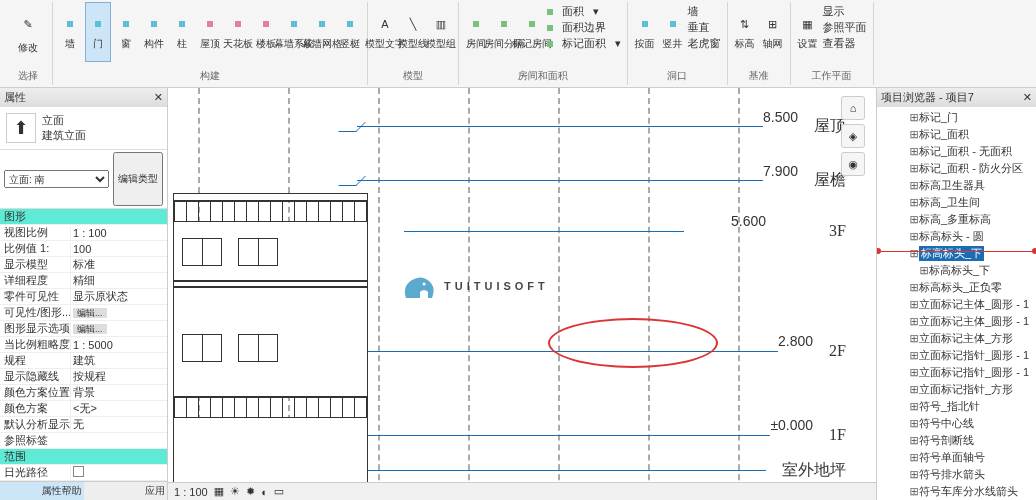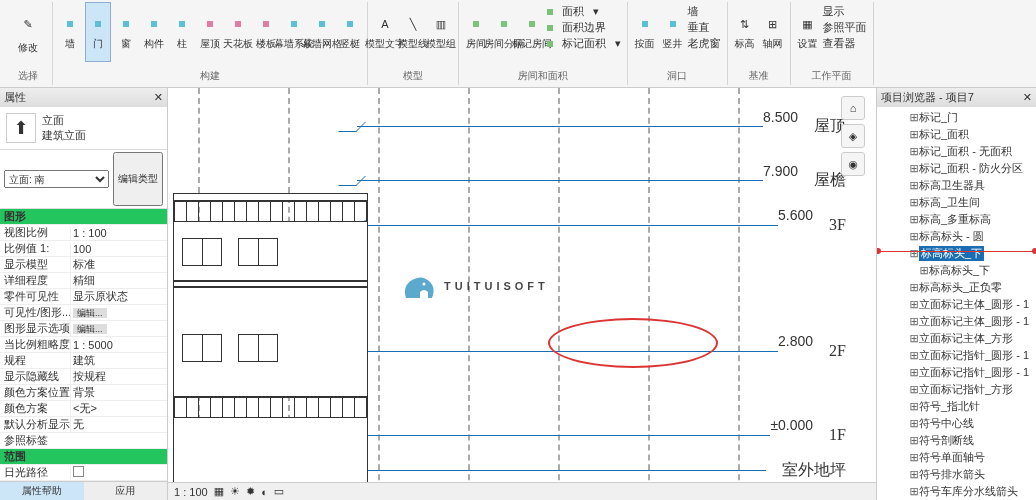--- a/index.html
+++ b/index.html
@@ -24,24 +24,24 @@
 .phead{background:linear-gradient(#eee,#ddd);padding:2px 4px;display:flex;justify-content:space-between;align-items:center;font-size:11px}
 .typecard{display:flex;align-items:center;padding:6px;gap:6px;background:#fff;border-bottom:1px solid #ddd}
 .typecard .arrow{width:30px;height:30px;border:1px solid #ccc;display:flex;align-items:center;justify-content:center;font-size:18px}
 .typebar{display:flex;align-items:center;gap:4px;padding:2px 4px;background:#fff;border-bottom:1px solid #ddd}
 .typebar select{flex:1;font-size:10px;height:18px}
 .typebar button{font-size:10px;padding:18px 3px}
 .pgrid{flex:1;overflow-y:auto;background:#fff;font-size:10px}
 .prow{display:flex;border-bottom:1px solid #eee;height:16px;align-items:center}
 .prow .k{width:70px;padding-left:4px;overflow:hidden;white-space:nowrap}
 .prow .v{flex:1;padding-left:2px;border-left:1px solid #eee;overflow:hidden;white-space:nowrap}
-.prow.cat{background:#22c55e;font-weight:bold}
+.prow.cat{background:#5eead4;font-weight:normal}
 .prow .btn{background:#ddd;padding:0 4px;font-size:9px}
 .pfoot{display:flex;border-top:1px solid #ccc}
-.pfoot div{flex:1;text-align:center;padding:2px;font-size:10px;background:#eee}
+.pfoot div{flex:1;text-align:right;padding:2px;font-size:10px;background:#eee}
 .canvas{flex:1;background:#fff;position:relative;overflow:hidden}
 .grid{position:absolute;inset:0}
 .gridline{position:absolute;border-left:2px dashed #aaa;top:0;bottom:0}
 .level{position:absolute;left:175px;right:30px;display:flex;align-items:center}
 .level .ln{flex:1;border-top:1px solid #1a6db3}
 .level .tick{width:18px;height:10px;border-bottom:1px solid #1a6db3;border-right:1px solid #1a6db3;transform:skewX(-45deg);margin-right:-4px}
 .level .val{font-size:14px;margin-right:10px;margin-top:-20px}
 .level .name{font-size:16px;font-family:SimSun;margin-left:6px}
 .building{position:absolute;left:5px;top:105px;width:195px;height:340px}
 .floor{border:1.5px solid #333;background:#fff}
@@ -387,21 +387,21 @@
           <div class="ln"></div>
           <div class="val">8.500</div>
           <div class="name">屋顶</div>
         </div>
         <div class="level" style="top: 82px;">
           <div class="tick"></div>
           <div class="ln"></div>
           <div class="val">7.900</div>
           <div class="name">屋檐</div>
         </div>
-        <div class="level" style="top: 128px;">
+        <div class="level" style="top: 134px; gap: 47px;">
           <div class="tick"></div>
           <div class="ln"></div>
           <div class="val">5.600</div>
           <div class="name">3F</div>
         </div>
         <div class="level" style="top: 254px;">
           <div class="tick"></div>
           <div class="ln"></div>
           <div class="val">2.800</div>
           <div class="name">2F</div>

